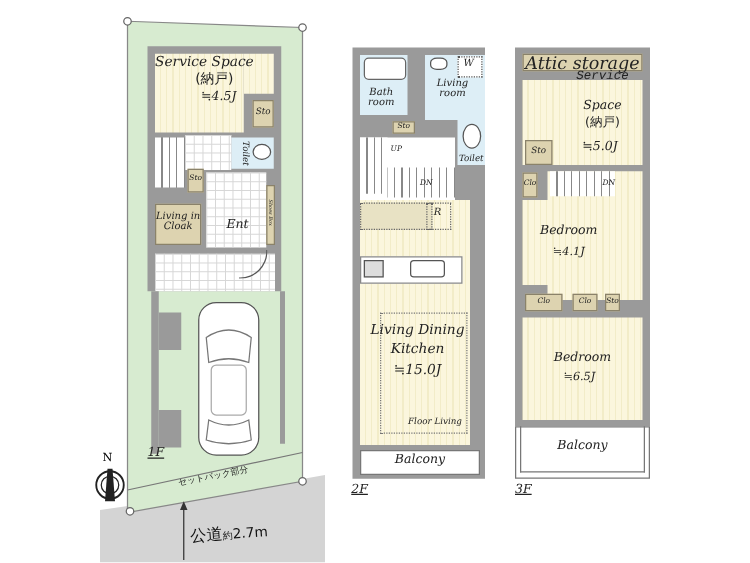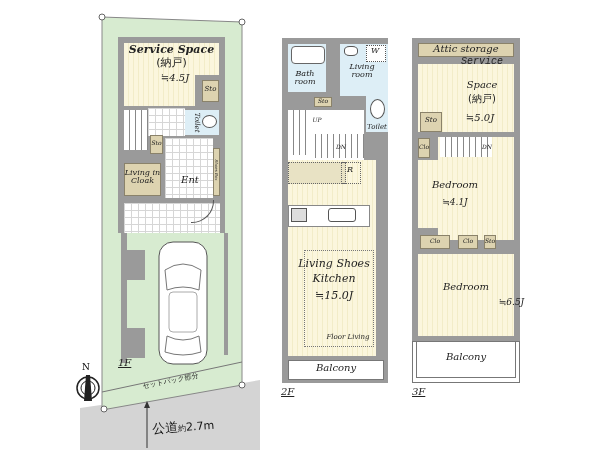--- a/index.html
+++ b/index.html
@@ -29,21 +29,21 @@
     <circle cx="242" cy="385" r="3" fill="#fff" stroke="#666"></circle>
     <circle cx="104" cy="409" r="3" fill="#fff" stroke="#666"></circle>
     <line x1="147" y1="448" x2="147" y2="404" stroke="#333" stroke-width="1"></line>
     <polygon points="144,408 150,408 147,401" fill="#333"></polygon>
   </svg>
 
   <div class="wall" style="left:118px;top:37px;width:107px;height:196px;"></div>
 
   <div class="room yellow" style="left:124px;top:43px;width:71px;height:63px;"></div>
   <div class="room yellow" style="left:195px;top:43px;width:24px;height:32px;"></div>
-  <div class="lbl" style="left:124px;top:44px;width:95px;font-size:11px;font-weight:bold;">Service Space</div>
+  <div class="lbl" style="left:124px;top:44px;width:79px;font-size:11px;">Service Space</div>
   <div class="lbl" style="left:124px;top:57px;width:95px;font-size:11px;font-style:normal;font-family:'DejaVu Sans',sans-serif;">(納戸)</div>
   <div class="lbl" style="left:150px;top:73px;width:50px;font-size:10px;text-align:center;">≒4.5J</div>
 
   <div class="room tan" style="left:202px;top:80px;width:17px;height:22px;"></div>
   <div class="lbl" style="left:202px;top:86px;width:17px;font-size:7px;">Sto</div>
 
   <div class="room blue" style="left:185px;top:110px;width:34px;height:25px;"></div>
   <div class="lbl" style="left:183px;top:119px;width:26px;font-size:7px;transform:rotate(90deg);">Toilet</div>
   <div class="abs" style="left:202px;top:115px;width:13px;height:11px;border:1px solid #555;border-radius:50%;background:#fff;"></div>
 
@@ -123,35 +123,35 @@
   <div class="lbl" style="left:334px;top:144px;width:14px;font-size:6px;">DN</div>
 
   <div class="room yellow" style="left:288px;top:160px;width:88px;height:196px;"></div>
   <div class="abs" style="left:288px;top:162px;width:56px;height:20px;background:#e8e2c4;border:1px dotted #666;"></div>
   <div class="abs" style="left:341px;top:162px;width:18px;height:20px;border:1px dotted #666;"></div>
   <div class="lbl" style="left:341px;top:166px;width:18px;font-size:8px;">R</div>
   <div class="abs" style="left:288px;top:205px;width:80px;height:20px;background:#fff;border:1px solid #888;"></div>
   <div class="abs" style="left:291px;top:208px;width:14px;height:12px;border:1px solid #555;background:#ddd;"></div>
   <div class="abs" style="left:328px;top:208px;width:26px;height:12px;border:1px solid #555;border-radius:3px;background:#fff;"></div>
   <div class="abs" style="left:304px;top:250px;width:68px;height:95px;border:1px dotted #777;"></div>
-  <div class="lbl" style="left:292px;top:258px;width:84px;font-size:11px;">Living Shoes</div>
+  <div class="lbl" style="left:292px;top:258px;width:84px;font-size:11px;">Living Dining</div>
   <div class="lbl" style="left:292px;top:273px;width:84px;font-size:11px;">Kitchen</div>
   <div class="lbl" style="left:292px;top:290px;width:84px;font-size:11px;">≒15.0J</div>
   <div class="lbl" style="left:320px;top:334px;width:56px;font-size:7px;">Floor Living</div>
 
   <div class="room" style="left:288px;top:360px;width:96px;height:20px;background:#fff;border:1px solid #777;"></div>
   <div class="lbl" style="left:288px;top:363px;width:96px;font-size:10px;">Balcony</div>
   <div class="floorlab" style="left:281px;top:386px;">2F</div>
 </div>
 
 <div>
   <div class="wall" style="left:412px;top:38px;width:108px;height:303px;"></div>
 
   <div class="room tan" style="left:418px;top:43px;width:96px;height:14px;"></div>
-  <div class="lbl" style="left:418px;top:44px;width:96px;font-size:10px;font-style:italic;">Attic storage</div>
+  <div class="lbl" style="left:418px;top:44px;width:96px;font-size:14px;font-style:italic;">Attic storage</div>
 
   <div class="room yellow" style="left:418px;top:64px;width:96px;height:68px;"></div>
   <div class="lbl" style="left:450px;top:57px;width:64px;font-size:10px;font-family:Liberation Mono, monospace;">Service</div>
   <div class="lbl" style="left:450px;top:80px;width:64px;font-size:10px;font-style:italic;">Space</div>
   <div class="lbl" style="left:450px;top:94px;width:64px;font-size:10px;font-style:normal;font-family:'DejaVu Sans',sans-serif;">(納戸)</div>
   <div class="lbl" style="left:455px;top:113px;width:50px;font-size:10px;">≒5.0J</div>
 
   <div class="room tan" style="left:420px;top:112px;width:22px;height:20px;"></div>
   <div class="lbl" style="left:420px;top:117px;width:22px;font-size:7px;">Sto</div>
 
@@ -168,19 +168,19 @@
 
   <div class="room tan" style="left:420px;top:235px;width:30px;height:14px;"></div>
   <div class="lbl" style="left:420px;top:238px;width:30px;font-size:6px;">Clo</div>
   <div class="room tan" style="left:458px;top:235px;width:20px;height:14px;"></div>
   <div class="lbl" style="left:458px;top:238px;width:20px;font-size:6px;">Clo</div>
   <div class="room tan" style="left:484px;top:235px;width:12px;height:14px;"></div>
   <div class="lbl" style="left:482px;top:238px;width:16px;font-size:6px;">Sto</div>
 
   <div class="room yellow" style="left:418px;top:254px;width:96px;height:82px;"></div>
   <div class="lbl" style="left:418px;top:282px;width:96px;font-size:10px;">Bedroom</div>
-  <div class="lbl" style="left:418px;top:298px;width:91px;font-size:9px;padding-left:48px;">≒6.5J</div>
+  <div class="lbl" style="left:418px;top:298px;width:91px;font-size:9px;">≒6.5J</div>
 
   <div class="room" style="left:412px;top:341px;width:108px;height:42px;background:#fff;border:1px solid #777;"></div>
   <div class="room" style="left:416px;top:341px;width:100px;height:37px;border:1px solid #777;border-top:none;"></div>
   <div class="lbl" style="left:416px;top:352px;width:100px;font-size:10px;">Balcony</div>
   <div class="floorlab" style="left:412px;top:386px;">3F</div>
 </div>
 
 </body></html>

